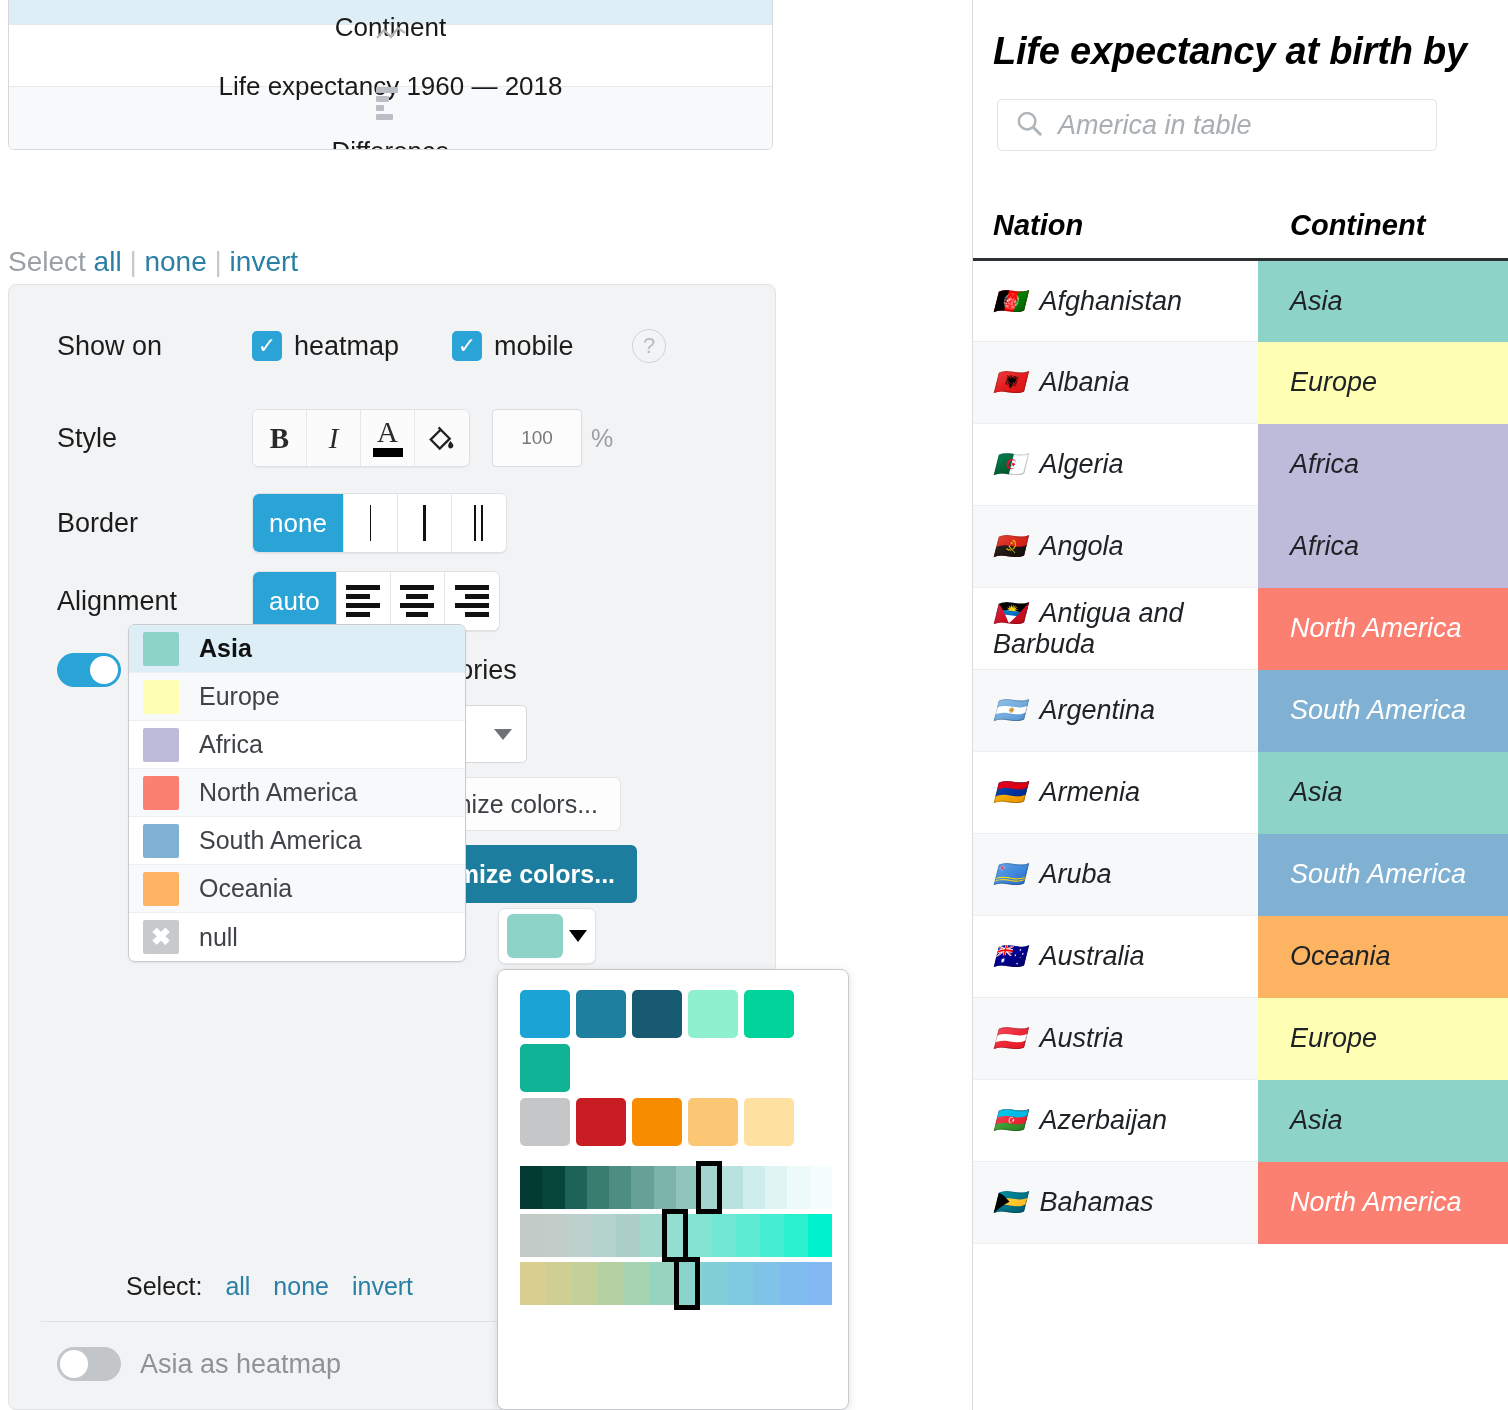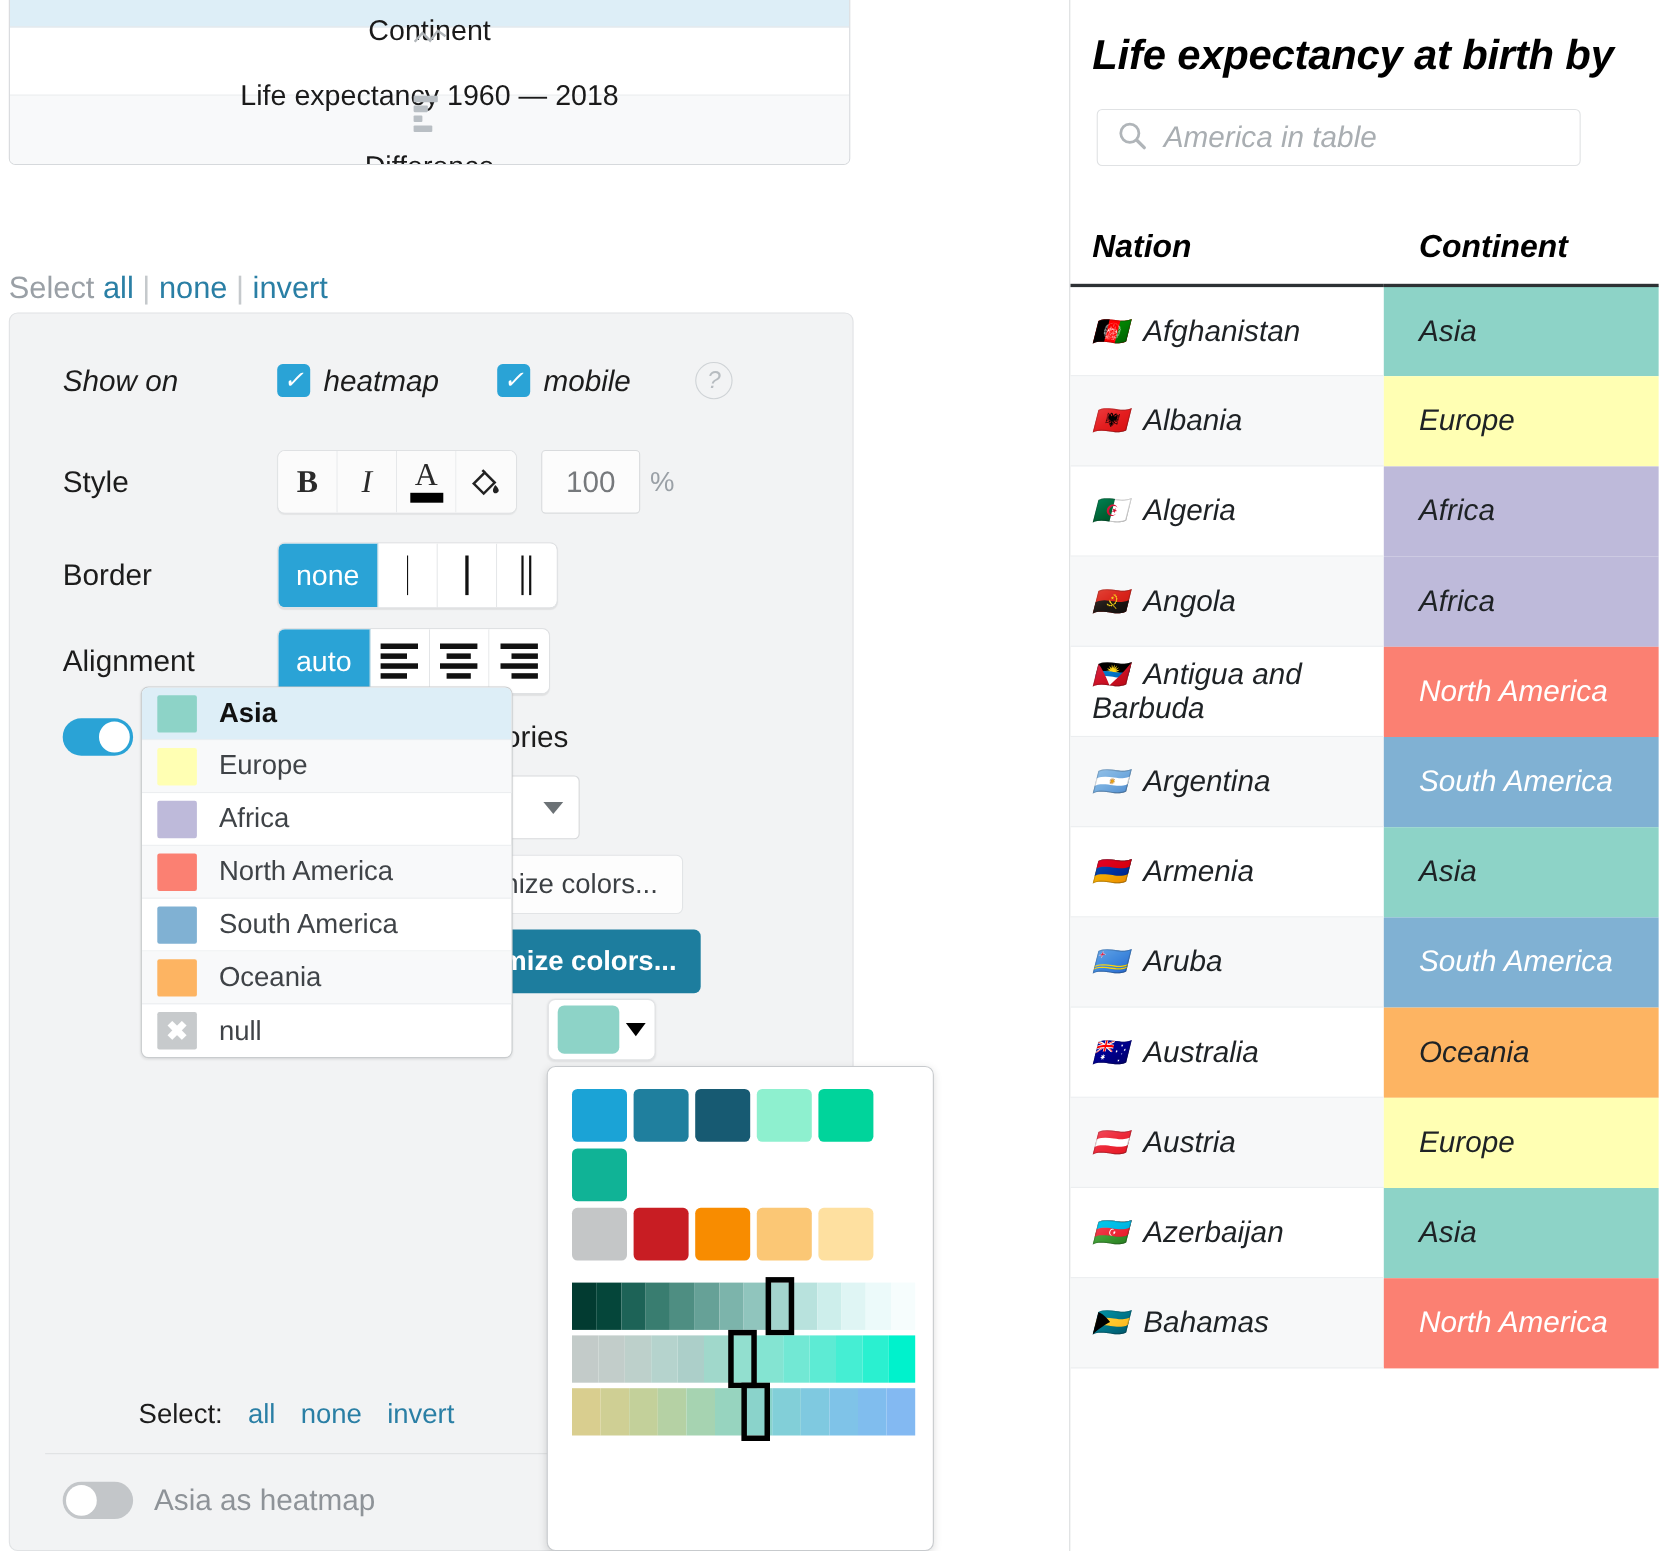--- a/index.html
+++ b/index.html
@@ -44,21 +44,21 @@
   
   .card {
     position:absolute; left:8px; top:284px; width:768px; height:1126px;
     background:#f2f3f4; border:1px solid #e0e2e4; border-radius:8px;
   }
 
   .frow { position:absolute; display:flex; align-items:center; }
   .flabel { font-size:27px; color:#1c1c1c; }
 
   
-  .row-showon { left:48px; top:44px; width:680px;font-style:italic; }
+  .row-showon { left:48px; top:44px; width:680px; }
   .cb {
     width:30px; height:30px; border-radius:5px; background:#2aa3d6;
     display:inline-flex; align-items:center; justify-content:center;
     color:#fff; font-size:22px; line-height:1; flex:0 0 30px;
   }
   .cb-label { font-size:27px; color:#1c1c1c; margin-left:12px; }
   .help-ico {
     width:34px; height:34px; border-radius:50%;
     border:1.6px solid #cfd3d6; color:#b7bcc0;
     display:flex; align-items:center; justify-content:center;
@@ -74,21 +74,21 @@
     display:flex; align-items:center; justify-content:center;
     font-size:29px; color:#2a2a2a;
   }
   .btngrp > div:last-child { border-right:none; }
   .bt-b { font-family:"Liberation Serif", serif; font-weight:bold; }
   .bt-i { font-family:"Liberation Serif", serif; font-style:italic; }
   .bt-a { flex-direction:column; gap:2px; font-family:"Liberation Serif",serif; line-height:.9; }
   .bt-a u { display:block; width:30px; height:9px; background:#000; }
   .pct-input {
     width:90px; height:58px; background:#fcfcfc; border:1px solid #d9dbdd; border-radius:4px;
-    display:flex; align-items:center; justify-content:center; font-size:27px; color:#76797c;
+    display:flex; align-items:center; justify-content:center; font-size:19px; color:#76797c;
   }
   .pct-sign { font-size:25px; color:#9aa0a6; margin-left:9px; }
 
   
   .row-border { left:48px; top:208px; }
   .row-align  { left:48px; top:286px; }
   .tgrp { display:flex; border-radius:7px; overflow:hidden; border:1px solid #dfe1e3; background:#fff;
           box-shadow:0 1px 1px rgba(0,0,0,.07); }
   .tgrp > div {
     min-width:54px; height:58px; background:#fff; border-right:1px solid #e3e5e7;

